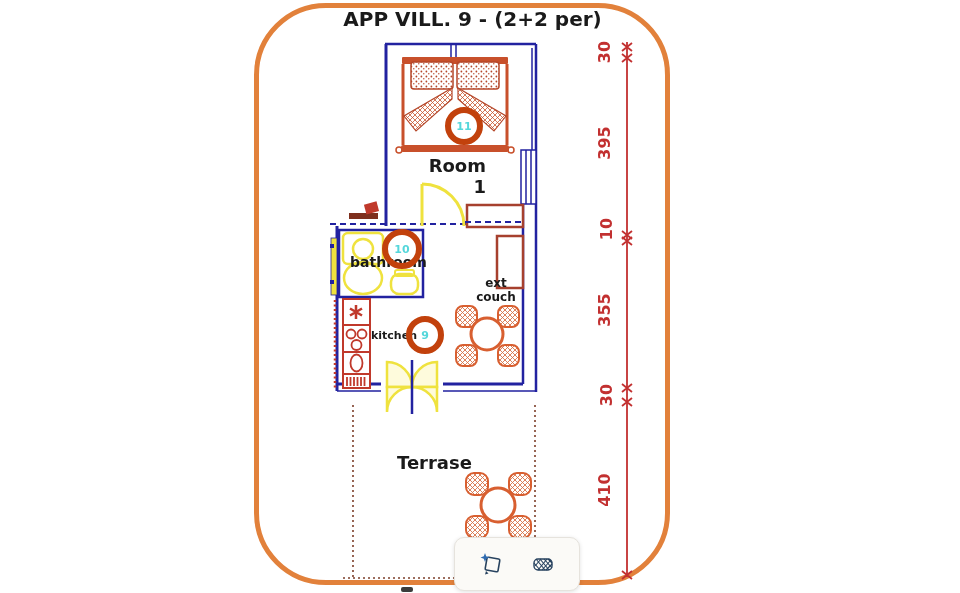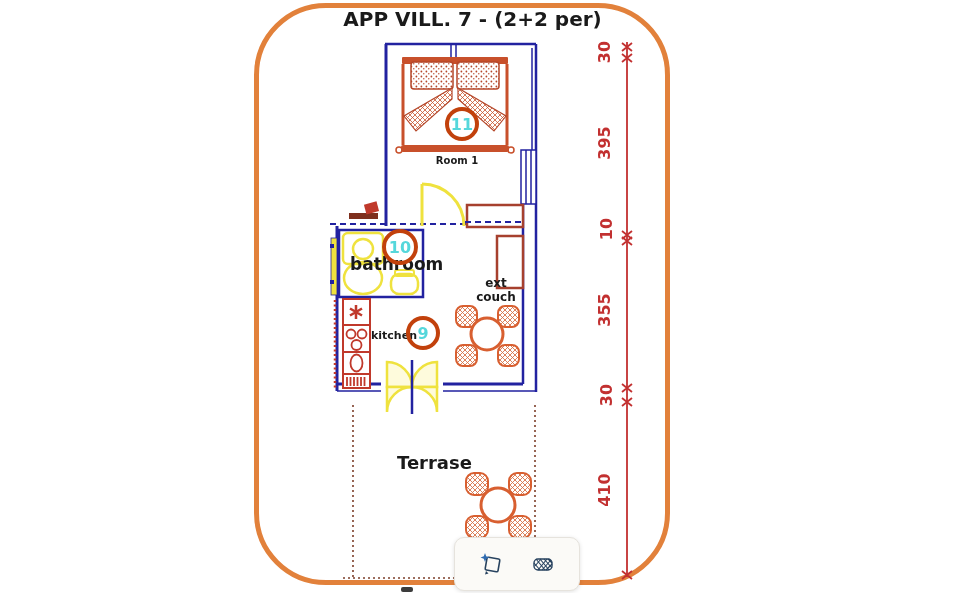--- a/index.html
+++ b/index.html
@@ -3,28 +3,28 @@
 <meta charset="utf-8">
 <style>
   html,body{margin:0;padding:0;background:#ffffff;}
   .stage{position:relative;width:960px;height:593px;background:#ffffff;overflow:hidden;
          font-family:"DejaVu Sans","Liberation Sans",sans-serif;}
   .plan-border{position:absolute;left:254px;top:3px;width:406px;height:572px;
                border:5px solid #E2813B;border-radius:72px;}
   svg.plan{position:absolute;left:0;top:0;}
   .label{position:absolute;font-weight:bold;color:#1a1a1a;text-align:center;}
   .title{left:310px;top:7px;width:325px;font-size:20px;letter-spacing:0px;}
-  .lbl-room1{left:428px;top:155px;width:58px;font-size:10px;}
-  .lbl-bath{left:350px;top:254px;width:70px;font-size:17px;}
+  .lbl-room1{left:428px;top:155px;width:58px;font-size:18px;text-align:right;}
+  .lbl-bath{left:350px;top:254px;width:70px;font-size:14px;}
   .lbl-kitchen{left:368px;top:329px;width:52px;font-size:11px;}
   .lbl-couch{left:465px;top:250px;width:62px;font-size:12px;margin-top:26px;}
   .lbl-terr{left:397px;top:452px;width:52px;font-size:18px;}
-  .marker{position:absolute;border:4px solid #c2410c;border-radius:50%;color:#55D7DB;
+  .marker{position:absolute;border:6px solid #c2410c;border-radius:50%;color:#55D7DB;
           display:flex;align-items:center;justify-content:center;font-weight:bold;
-          font-size:16px;background:transparent;}
+          font-size:11px;background:transparent;}
   .mk-bed{left:445px;top:107px;width:26px;height:26px;}
   .mk-bath{left:382px;top:229px;width:28px;height:28px;}
   .mk-kitchen{left:406px;top:316px;width:26px;height:26px;}
   .dim{position:absolute;width:44px;height:18px;color:#C23030;font-weight:bold;
        font-size:16px;text-align:center;transform:rotate(-90deg);}
   .d0{left:582px;top:43px;}
   .d1{left:582px;top:134px;}
   .d2{left:584px;top:220px;}
   .d3{left:582px;top:301px;}
   .d4{left:584px;top:386px;}
@@ -174,21 +174,21 @@
       <path d="M622,43 L632,51 M622,51 L632,43"></path>
       <path d="M622,54 L632,62 M622,62 L632,54"></path>
       <path d="M622,231 L632,239 M622,239 L632,231"></path>
       <path d="M622,237 L632,245 M622,245 L632,237"></path>
       <path d="M622,384 L632,392 M622,392 L632,384"></path>
       <path d="M622,398 L632,406 M622,406 L632,398"></path>
       <path d="M622,571 L632,579 M622,579 L632,571"></path>
     </g>
   </svg>
 
-  <div class="label title">APP VILL. 7 - (2+2 per)</div>
+  <div class="label title">APP VILL. 9 - (2+2 per)</div>
   <div class="label lbl-room1">Room 1</div>
   <div class="label lbl-bath">bathroom</div>
   <div class="label lbl-kitchen">kitchen</div>
   <div class="label lbl-couch">ext couch</div>
   <div class="label lbl-terr">Terrase</div>
 
   <div class="marker mk-bed">11</div>
   <div class="marker mk-bath">10</div>
   <div class="marker mk-kitchen">9</div>
 

